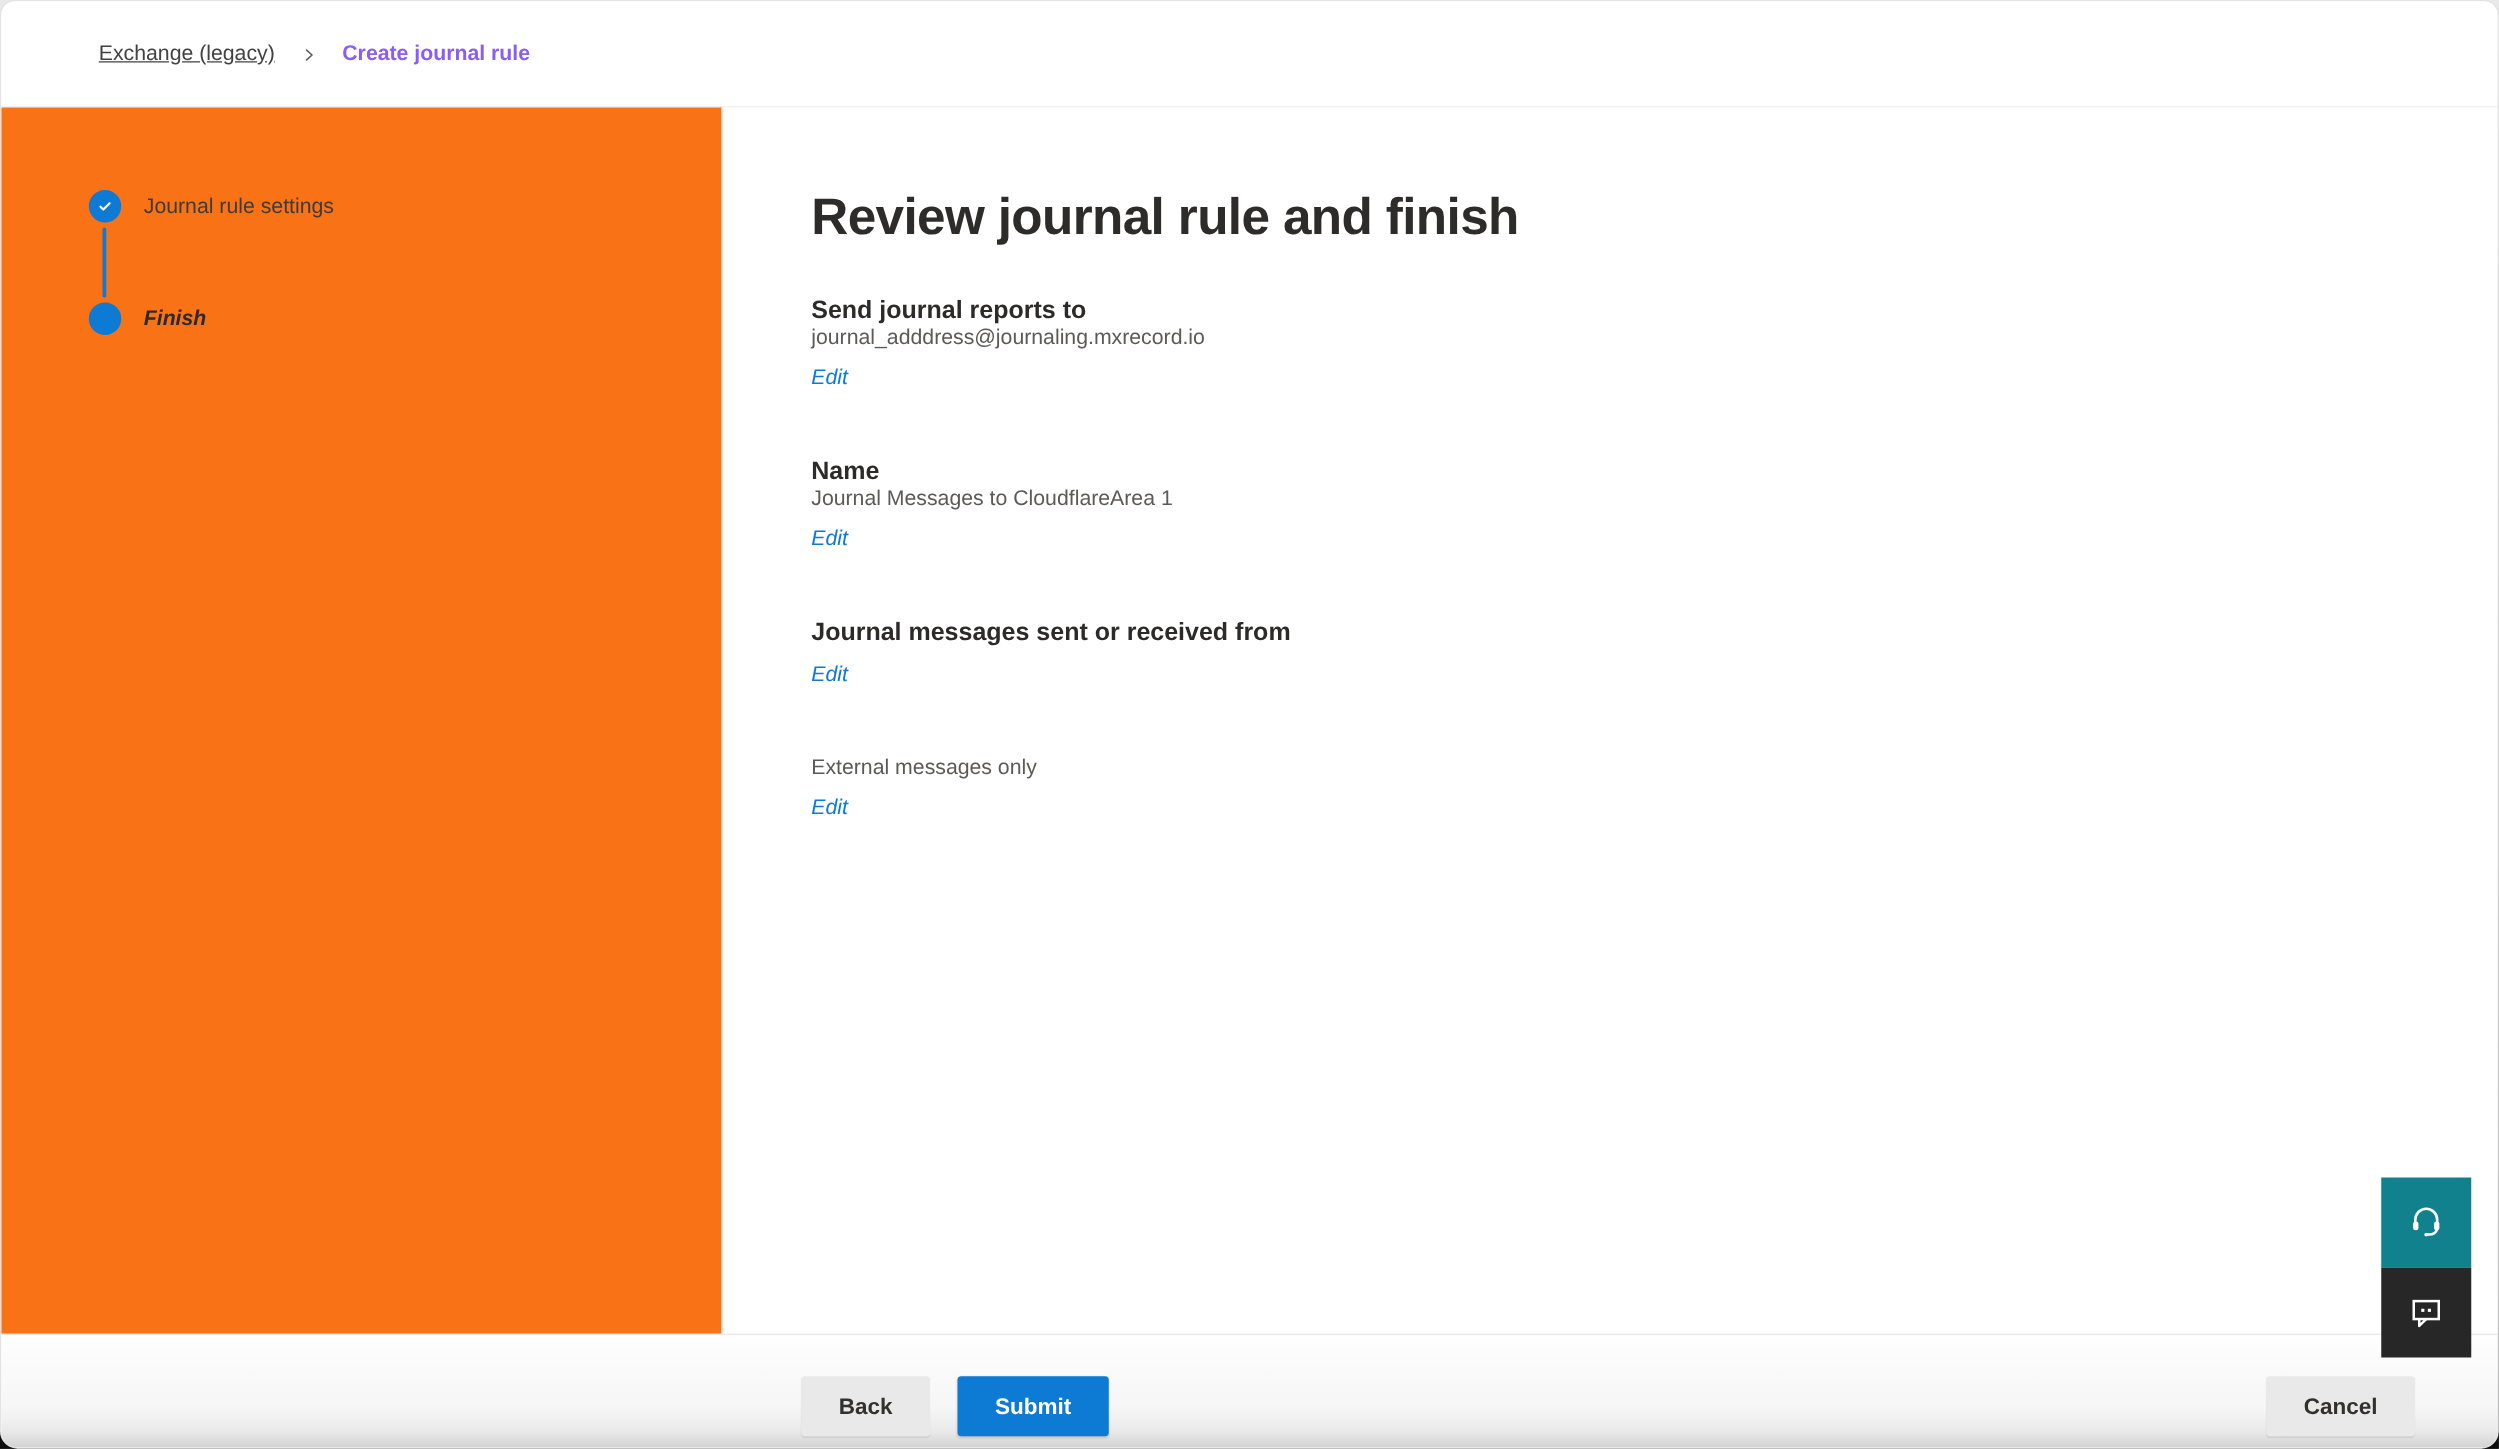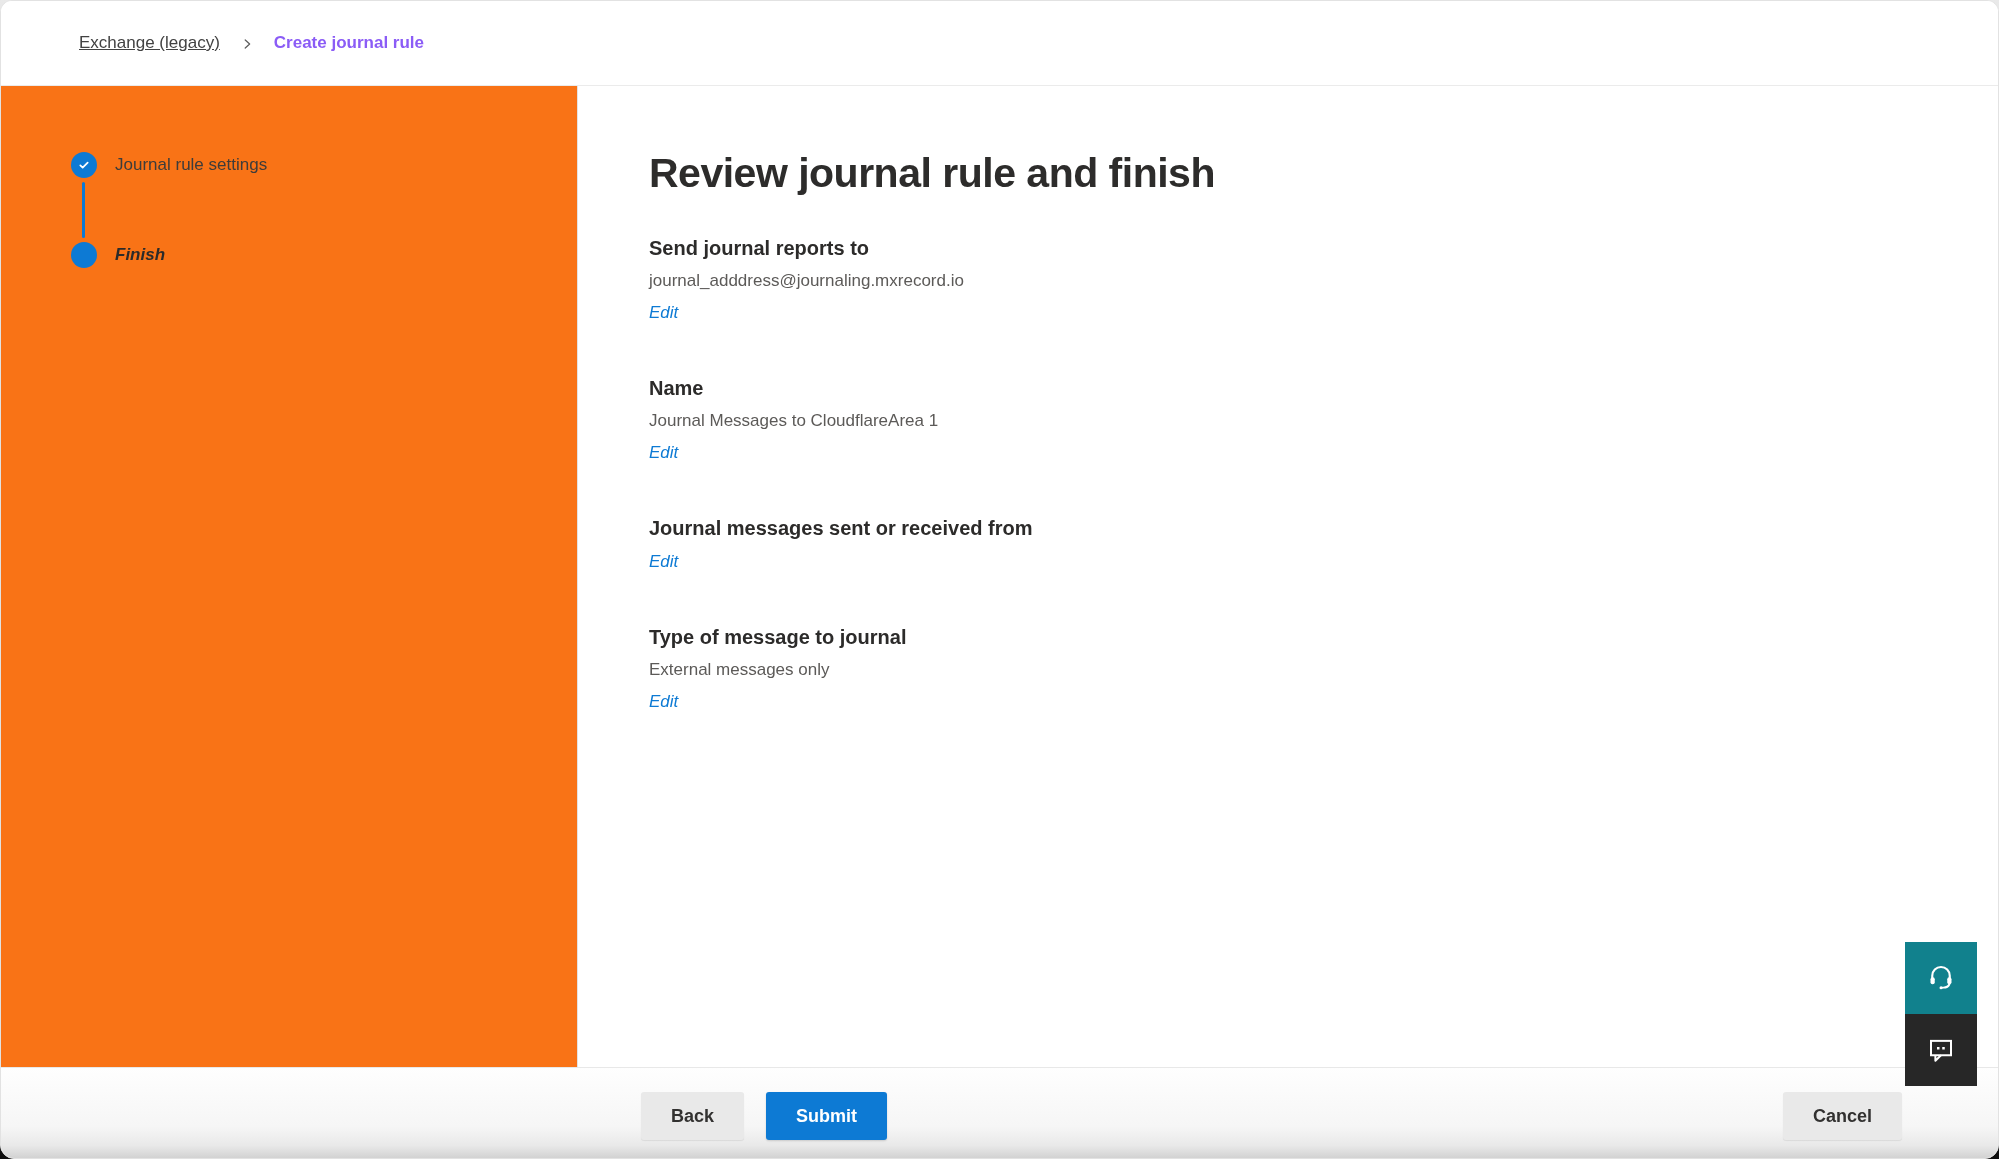--- a/index.html
+++ b/index.html
@@ -47,30 +47,30 @@
   .step-label.bold { font-weight: 700; color: #2c2b2a; font-style: italic; }
   .connector { width: 3px; height: 56px; background: #0d7ad4; margin: 4px 0 4px 11px; border-radius: 2px; }
   
   .content { flex: 1 1 auto; padding: 64px 0 0 71px; background: #fff; }
   .page-title {
     font-size: 41px; font-weight: 700; color: #2d2c2b;
     letter-spacing: -0.5px; margin-bottom: 40px;
   }
   .section { margin-bottom: 54px; }
   .section-label { font-size: 20px; font-weight: 700; color: #2c2b2a; }
-  .section-value { font-size: 17px; color: #5c5a58; margin-top: 11px; }
+  .section-value { font-size: 17px; color: #5c5a58; }
   .section-value:empty { display: none; }
   .edit-link { font-size: 17px; color: #0d7ad4; margin-top: 12px; cursor: pointer; width: fit-content; font-style: italic; }
   
   .footer {
     height: 91px; flex: 0 0 91px;
     border-top: 1px solid #e8e8e8;
     background: linear-gradient(180deg, #fefefe 0%, #f6f6f6 65%, #e9e9e9 86%, #d2d2d2 100%);
-    display: flex; align-items: flex-start;
-    padding: 24px 96px 0 640px;
+    display: flex; align-items: center;
+    padding: 24px 66px 0 640px;
     position: relative;
   }
   .btn {
     height: 48px; border: none; border-radius: 3px;
     font-family: "Liberation Sans", sans-serif;
     font-size: 18px; font-weight: 600; color: #323130;
     padding: 0 30px; cursor: pointer;
   }
   .btn.gray { background: #e9e9e9; box-shadow: 0 1px 1px rgba(0,0,0,0.08); }
   .btn.primary { background: #0d7ad4; color: #ffffff; margin-left: 22px; box-shadow: 0 1px 2px rgba(0,0,0,0.15); }
@@ -137,21 +137,20 @@
         <div class="edit-link">Edit</div>
       </div>
 
       <div class="section">
         <div class="section-label">Journal messages sent or received from</div>
 
         <div class="edit-link">Edit</div>
       </div>
 
       <div class="section">
-        <div class="section-label">Type of message to journal</div>
         <div class="section-value">External messages only</div>
         <div class="edit-link">Edit</div>
       </div>
     </main>
   </div>
 
   <div class="footer">
     <button class="btn gray">Back</button>
     <button class="btn primary">Submit</button>
     <button class="btn gray cancel">Cancel</button>

